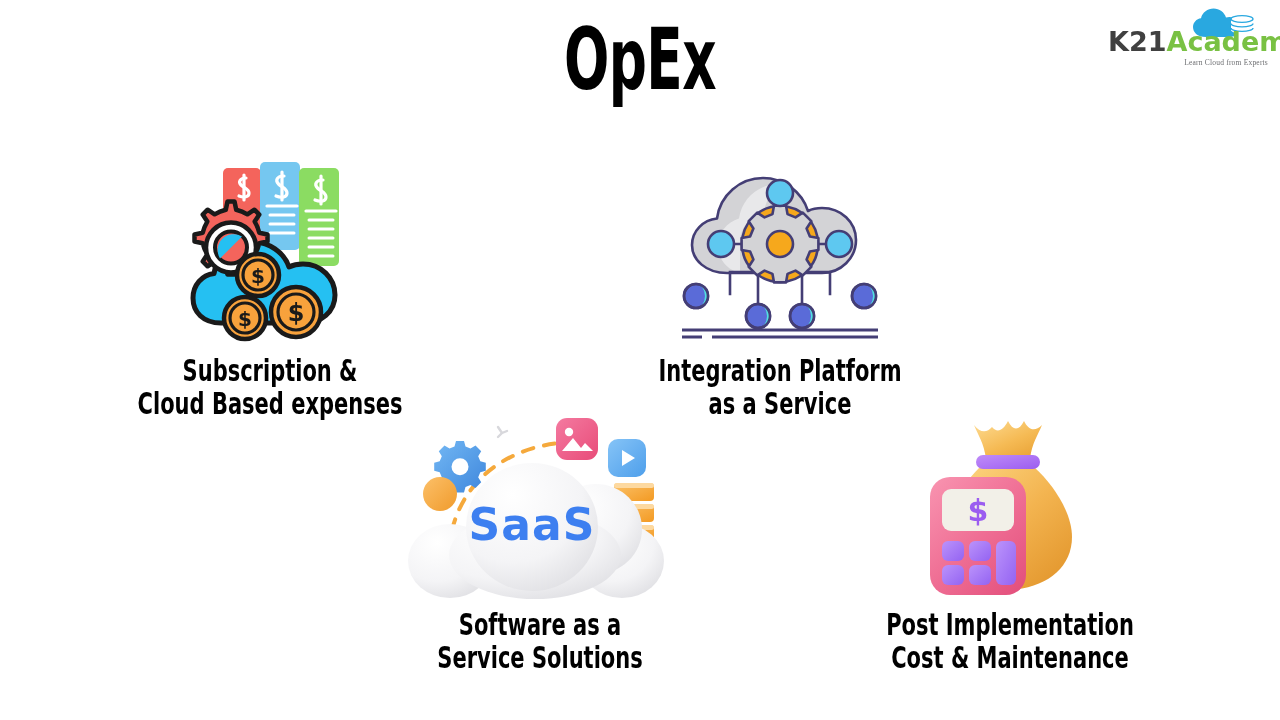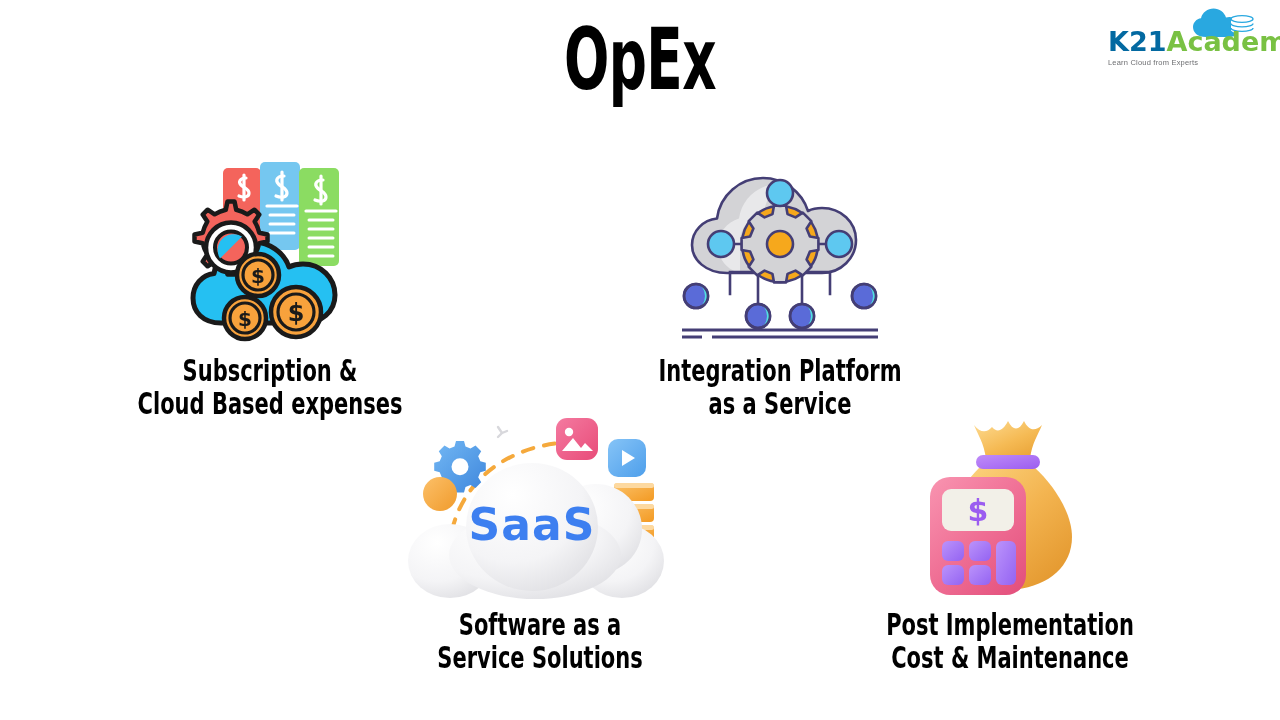--- a/index.html
+++ b/index.html
@@ -54,29 +54,29 @@
     top: 19px;
     left: 0;
     width: 160px;
     text-align: center;
     font-family: "DejaVu Sans", sans-serif;
     font-weight: 700;
     font-size: 27px;
     line-height: 30px;
     white-space: nowrap;
   }
-  .logo-k21 { color: #0369a1; }
+  .logo-k21 { color: #404040; }
   .logo-academy { color: #79C143; }
   .logo-tagline {
     position: absolute;
     top: 50px;
     left: 0;
     width: 160px;
-    text-align: left;
-    font-family: Liberation Sans, sans-serif;
+    text-align: right;
+    font-family: Liberation Serif, serif;
     font-size: 7.5px;
     letter-spacing: 0.2px;
     color: #6d6e71;
     white-space: nowrap;
   }
 
   
   .item {
     position: absolute;
   }

